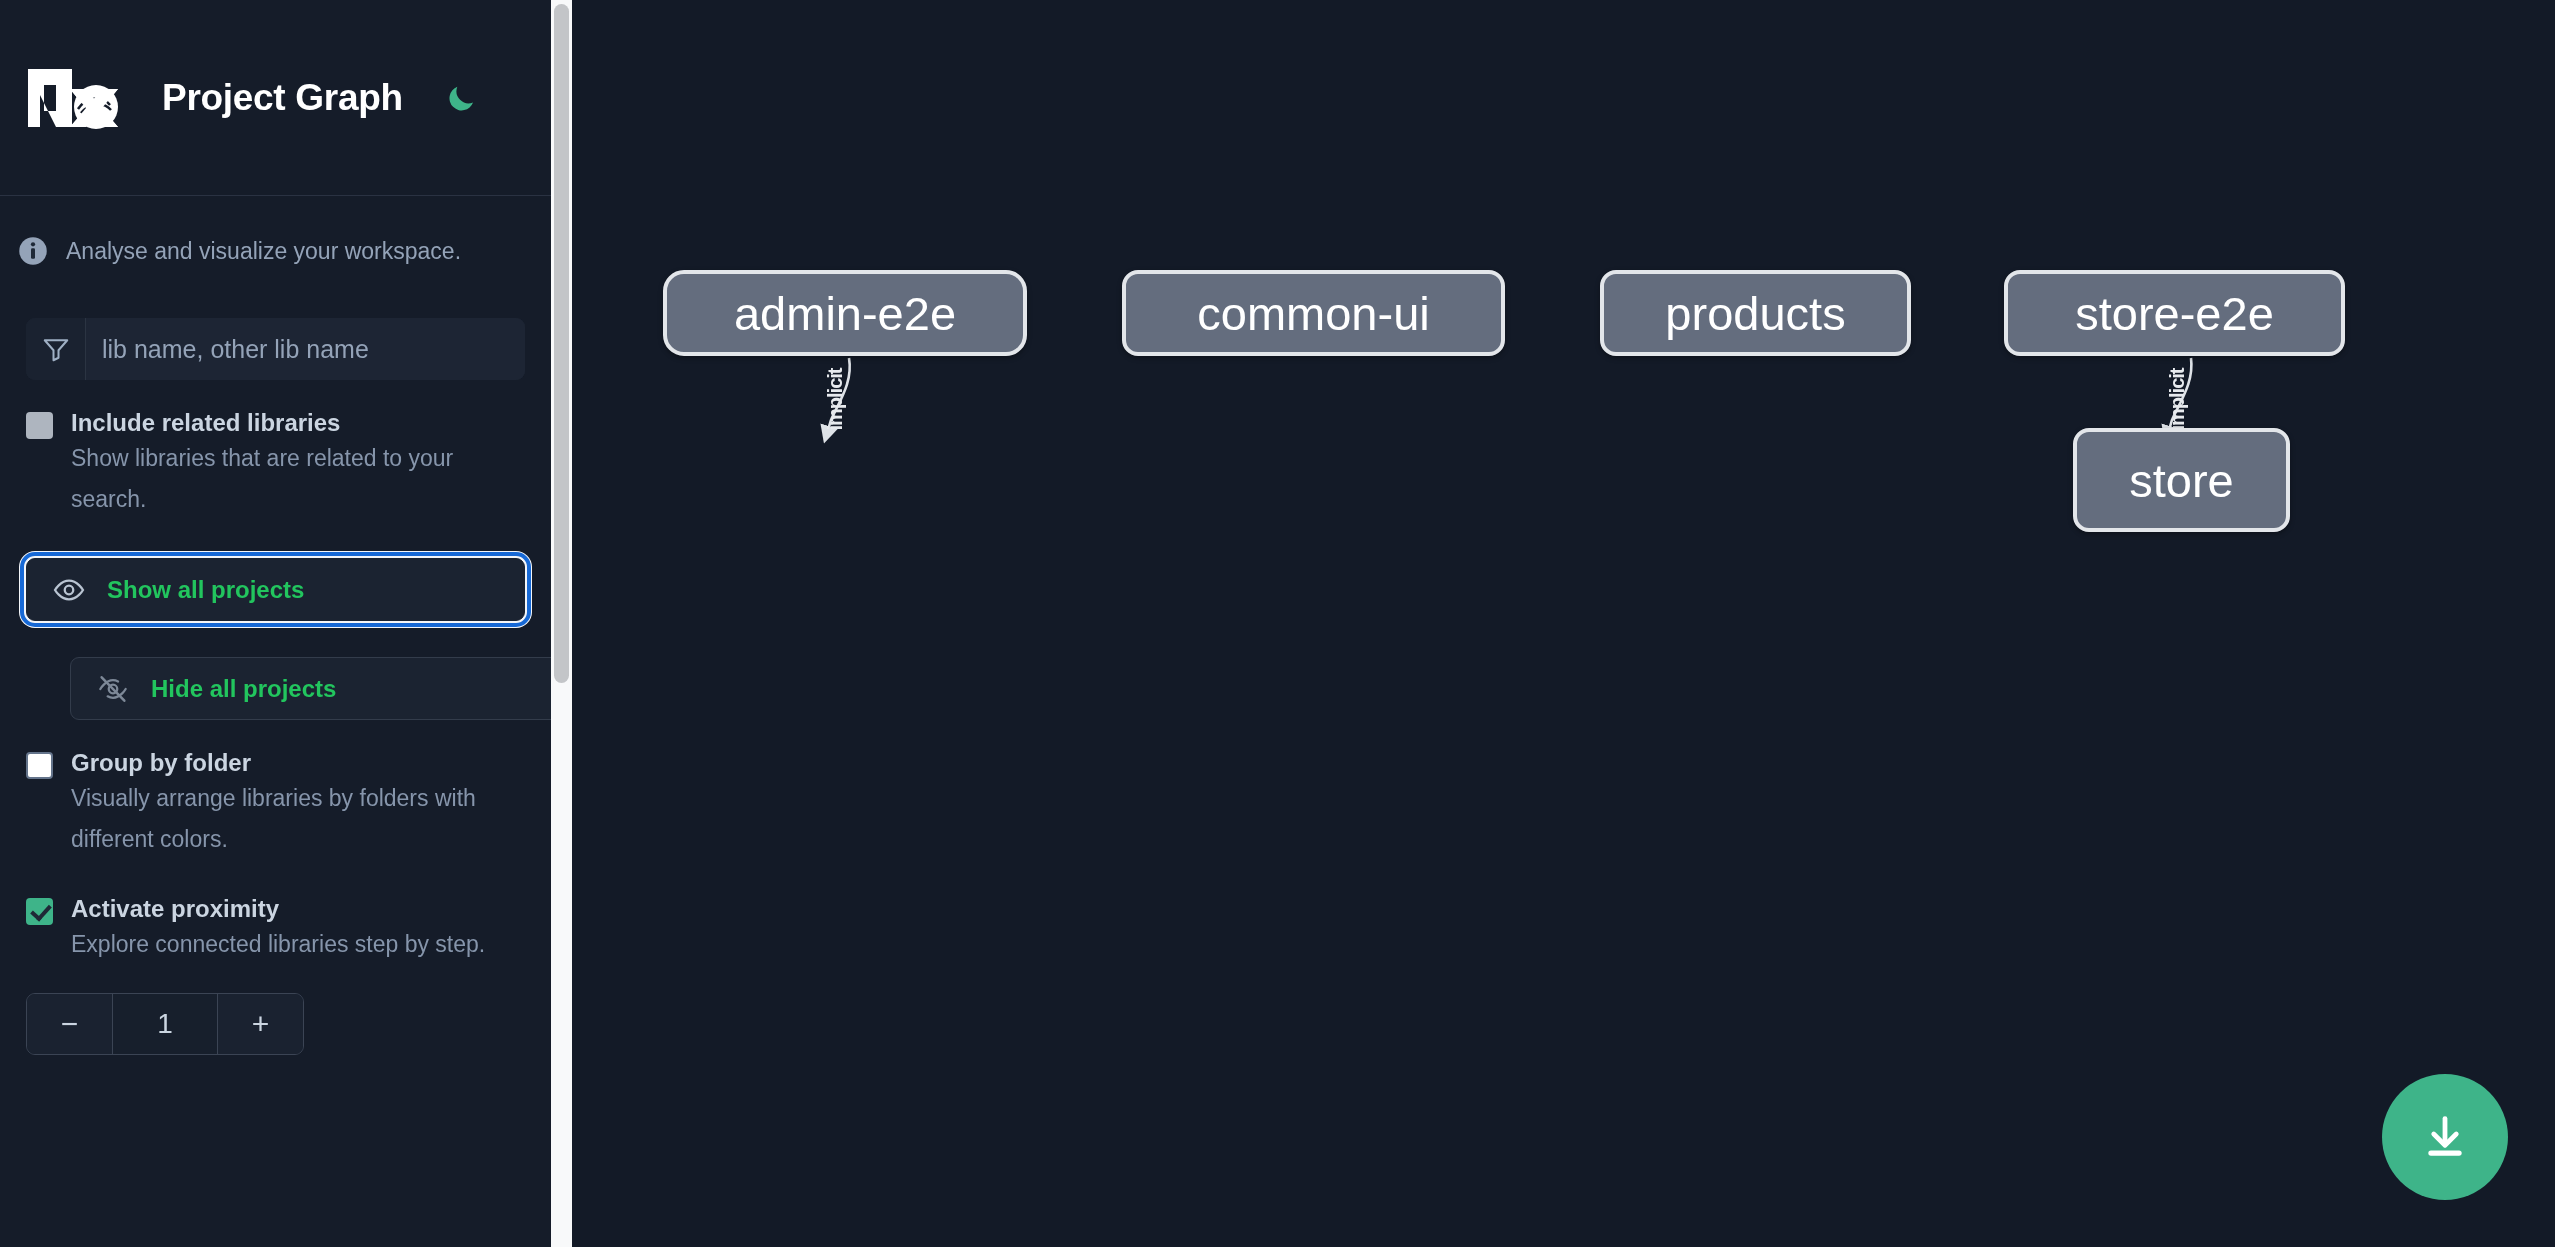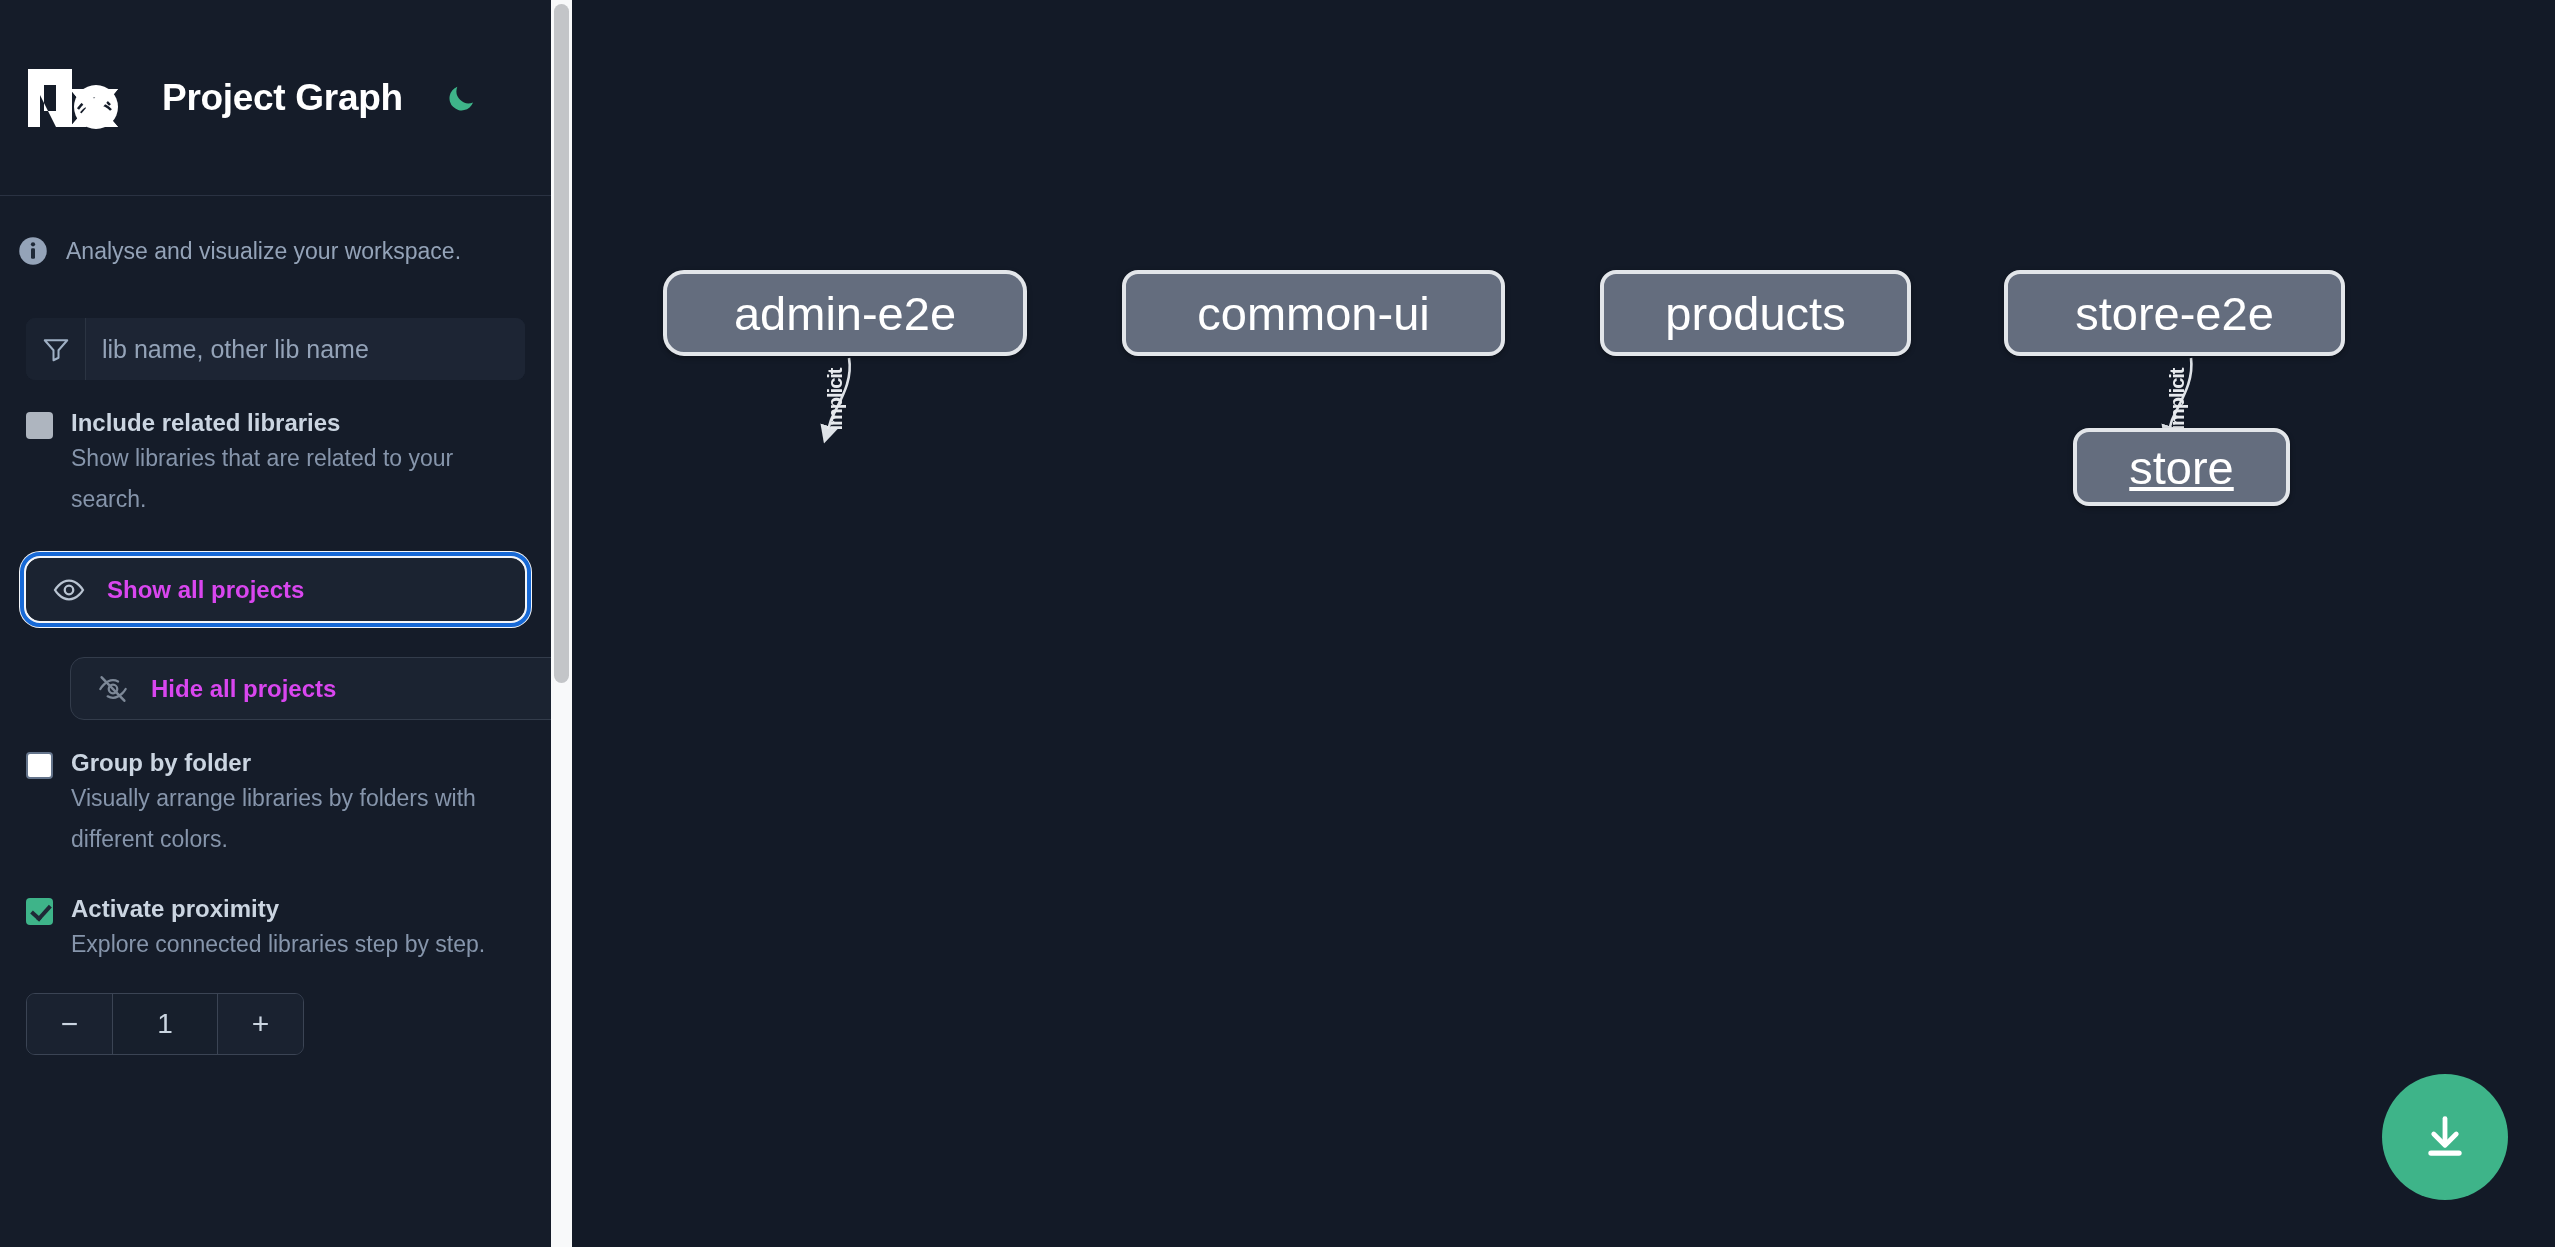--- a/index.html
+++ b/index.html
@@ -116,24 +116,24 @@
     max-width: 452px;
   }
 
   .btn-stack { padding: 0 26px; margin-top: 38px; }
   .gbtn {
     width: 100%;
     height: 63px;
     display: flex; align-items: center;
     gap: 22px;
     padding-left: 26px;
-    border-radius: 14px;
+    border-radius: 9px;
     background: #1b2331;
     border: 1px solid #333c4b;
-    color: #d946ef;
+    color: #22c55e;
     font-size: 24px;
     font-weight: 700;
     font-family: "Liberation Sans", sans-serif;
     cursor: pointer;
   }
   .gbtn.focused {
     outline: 4px solid #1769d6;
     outline-offset: 2px;
     box-shadow: 0 0 0 7px #f4f6f9;
     border-color: #1b2331;
@@ -351,21 +351,21 @@
       <path d="M 1619 358 C 1622 382 1609 400 1600 420 L 1594 440" fill="none" stroke="#dfe3e8" stroke-width="2.6" marker-end="url(#arrow)"></path>
     </svg>
 
     <div class="edge-label" style="left: 232px; top: 388px;">implicit</div>
     <div class="edge-label" style="left: 1574px; top: 388px;">implicit</div>
 
     <div class="node" style="left:91px;  top:270px; width:364px; height:86px;border-radius:21px;">admin-e2e</div>
     <div class="node" style="left:550px; top:270px; width:383px; height:86px;">common-ui</div>
     <div class="node" style="left:1028px;top:270px; width:311px; height:86px;">products</div>
     <div class="node" style="left:1432px;top:270px; width:341px; height:86px;">store-e2e</div>
-    <div class="node" style="left:1501px;top:428px; width:217px; height:78px;text-decoration:underline;">store</div>
+    <div class="node" style="left:1501px;top:428px; width:217px; height:104px;">store</div>
 
     <button class="dl-btn">
       <svg width="52" height="52" viewBox="0 0 24 24">
         <line x1="12" y1="3.5" x2="12" y2="15" stroke="#ffffff" stroke-width="2.2" stroke-linecap="round"></line>
         <path d="M6.8 10.6 L12 15.8 L17.2 10.6" fill="none" stroke="#ffffff" stroke-width="2.2" stroke-linecap="round" stroke-linejoin="round"></path>
         <line x1="5.5" y1="19.4" x2="18.5" y2="19.4" stroke="#ffffff" stroke-width="2.4" stroke-linecap="round"></line>
       </svg>
     </button>
   </div>
 </div>

